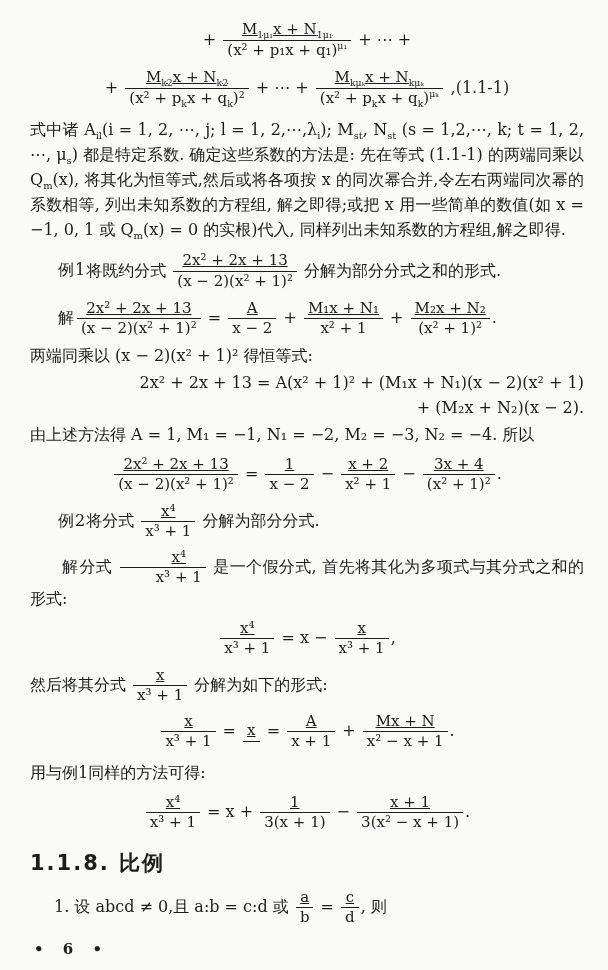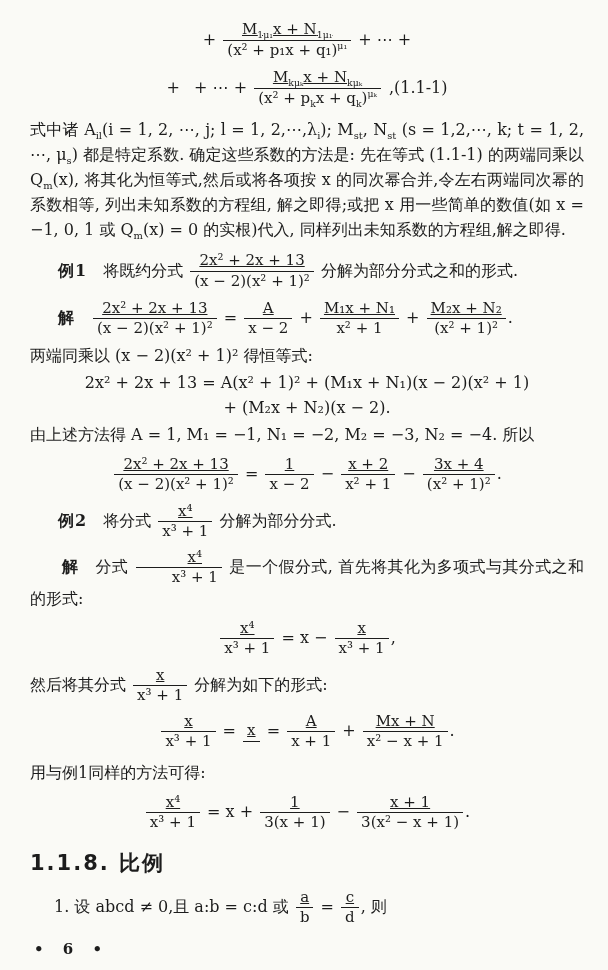--- a/index.html
+++ b/index.html
@@ -23,31 +23,31 @@
     text-align:justify;
     margin:0;
   }
   .disp{
     text-align:center;
     font-size:16px;
     line-height:1.2;
     margin:9px 0;
     white-space:nowrap;
   }
-  .disp.tight{ margin:5px 0; }
+  .disp.tight{ margin:5px 0;text-align:right; }
   .exline{
     font-size:16px;
     line-height:25px;
     margin:10px 0 6px;
     padding-left:28px;
     text-align:left;
   }
   .label-bold{
-    font-weight:bold;
-    margin-right:16px;
+    font-weight:normal;
+    margin-right:0;
     letter-spacing:1px;
   }
   .frac{
     display:inline-block;
     vertical-align:middle;
     text-align:center;
     font-size:15px;
     line-height:1.15;
     margin:0 2px;
   }
@@ -85,21 +85,21 @@
     letter-spacing:7px;
   }
 </style>
 </head>
 <body>
 
 <div class="page">
 
   <div class="disp">+ <span class="frac"><span class="num">M<sub>1μ₁</sub>x + N<sub>1μ₁</sub></span><span class="den">(x² + p₁x + q₁)<sup>μ₁</sup></span></span> + ⋯ + </div>
   <div class="disp">
-    <span>+ <span class="frac"></span> + ⋯ + <span class="frac"><span class="num">M<sub>kμₖ</sub>x + N<sub>kμₖ</sub></span><span class="den">(x² + p<sub>k</sub>x + q<sub>k</sub>)<sup>μₖ</sup></span></span></span><span class="eqlabel">,(1.1-1)</span>
+    <span>+ <span class="frac"><span class="num">M<sub>k2</sub>x + N<sub>k2</sub></span><span class="den">(x² + p<sub>k</sub>x + q<sub>k</sub>)²</span></span> + ⋯ + <span class="frac"><span class="num">M<sub>kμₖ</sub>x + N<sub>kμₖ</sub></span><span class="den">(x² + p<sub>k</sub>x + q<sub>k</sub>)<sup>μₖ</sup></span></span></span><span class="eqlabel">,(1.1-1)</span>
   </div>
 
   <p class="para">式中诸 A<sub>il</sub>(i = 1, 2, ⋯, j; l = 1, 2,⋯,λ<sub>i</sub>); M<sub>st</sub>, N<sub>st</sub> (s = 1,2,⋯, k; t = 1, 2, ⋯, μ<sub>s</sub>) 都是特定系数. 确定这些系数的方法是: 先在等式 (1.1-1) 的两端同乘以 Q<sub>m</sub>(x), 将其化为恒等式,然后或将各项按 x 的同次幂合并,令左右两端同次幂的系数相等, 列出未知系数的方程组, 解之即得;或把 x 用一些简单的数值(如 x = −1, 0, 1 或 Q<sub>m</sub>(x) = 0 的实根)代入, 同样列出未知系数的方程组,解之即得.</p>
 
   <p class="exline">
     <span class="label-bold">例1</span><span>将既约分式 <span class="frac"><span class="num">2x² + 2x + 13</span><span class="den">(x − 2)(x² + 1)²</span></span> 分解为部分分式之和的形式.</span>
   </p>
 
   <p class="exline">
     <span class="label-bold">解</span><span><span class="frac"><span class="num">2x² + 2x + 13</span><span class="den">(x − 2)(x² + 1)²</span></span> = <span class="frac"><span class="num">A</span><span class="den">x − 2</span></span> + <span class="frac"><span class="num">M₁x + N₁</span><span class="den">x² + 1</span></span> + <span class="frac"><span class="num">M₂x + N₂</span><span class="den">(x² + 1)²</span></span>.</span>

